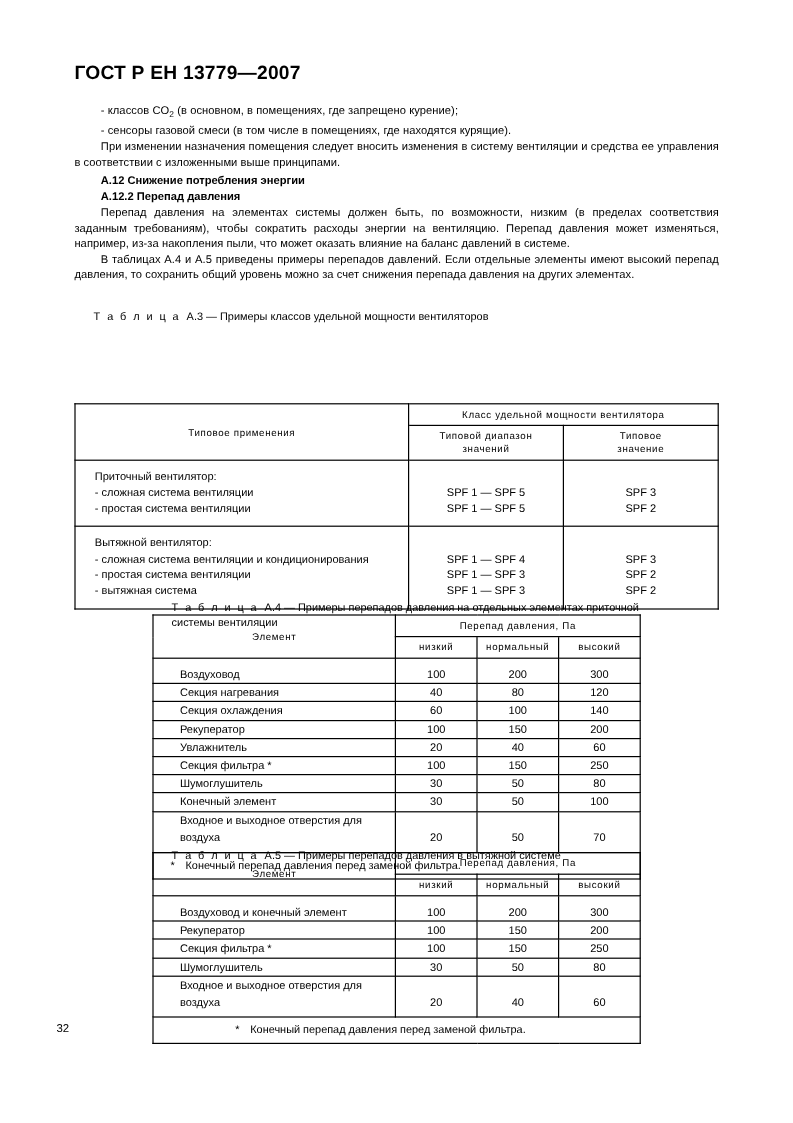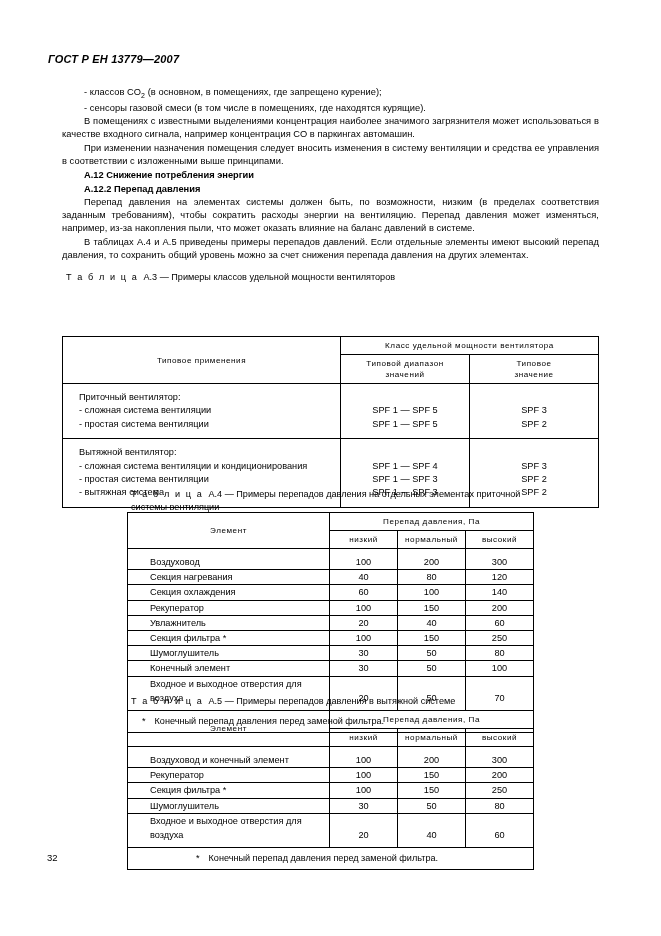--- a/index.html
+++ b/index.html
@@ -17,26 +17,25 @@
   }
   .page {
     position: absolute;
     left: 0; top: 0;
     width: 661px;
     height: 936px;
     padding: 0;
   }
   .header-title {
     position: absolute;
-    left: 48px;
+    left: 62px;
     top: 53px;
-    font-size: 11px;
+    font-size: 16px;
     font-weight: bold;
     letter-spacing: 0.2px;
-    font-style: italic;
   }
   .body-area {
     position: absolute;
     left: 62px;
     top: 86px;
     width: 537px;
   }
   p.para {
     margin: 0;
     font-size: 9.3px;
@@ -62,21 +61,21 @@
     font-weight: bold;
     text-indent: 22px;
     line-height: 14px;
   }
   .gap-md { height: 5px; }
 
   
   .tbl-caption {
     font-size: 9.1px;
     line-height: 12.5px;
-    margin: 4px;
+    margin: 16px;
   }
   .tbl-caption .lbl {
     letter-spacing: 1.6px;
   }
 
   
   table.doc {
     border-collapse: collapse;
     font-size: 9px;
     table-layout: fixed;
@@ -167,21 +166,20 @@
 <div class="page">
 
   <div class="header-title">ГОСТ Р ЕН 13779—2007</div>
 
   <div class="body-area">
 
     <p class="para dash"><span>- классов CO</span><span class="sub">2</span><span> (в основном, в помещениях, где запрещено курение);</span></p>
 
     <p class="para dash">- сенсоры газовой смеси (в том числе в помещениях, где находятся курящие).</p>
 
-    <p class="para indent">В помещениях с известными выделениями концентрация наиболее значимого загрязнителя может использоваться в качестве входного сигнала, например концентрация СО в паркингах автомашин.</p>
 
     <p class="para indent">При изменении назначения помещения следует вносить изменения в систему вентиляции и средства ее управления в соответствии с изложенными выше принципами.</p>
 
     <h3 class="head">A.12 Снижение потребления энергии</h3>
 
 
 
     <h3 class="head">A.12.2 Перепад давления</h3>
 
     <p class="para indent">Перепад давления на элементах системы должен быть, по возможности, низким (в пределах соответствия заданным требованиям), чтобы сократить расходы энергии на вентиляцию. Перепад давления может изменяться, например, из-за накопления пыли, что может оказать влияние на баланс давлений в системе.</p>

